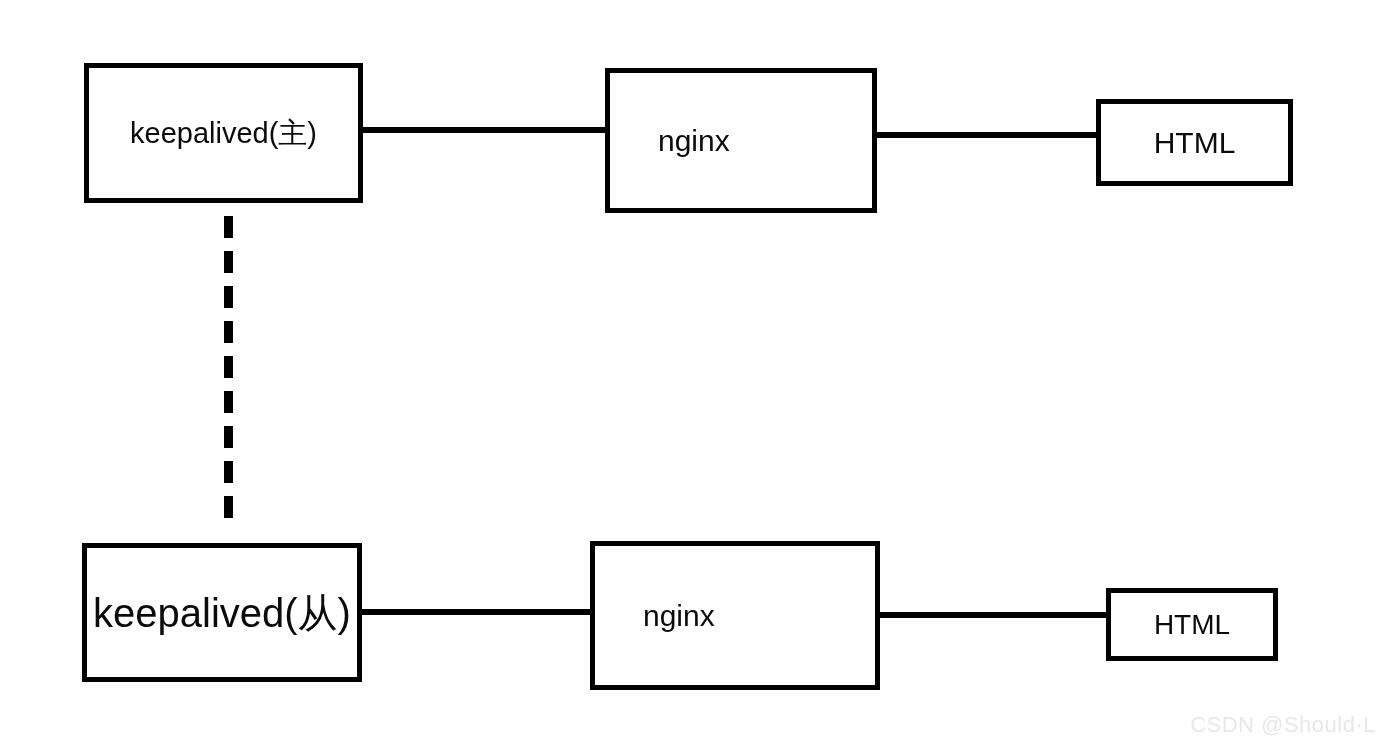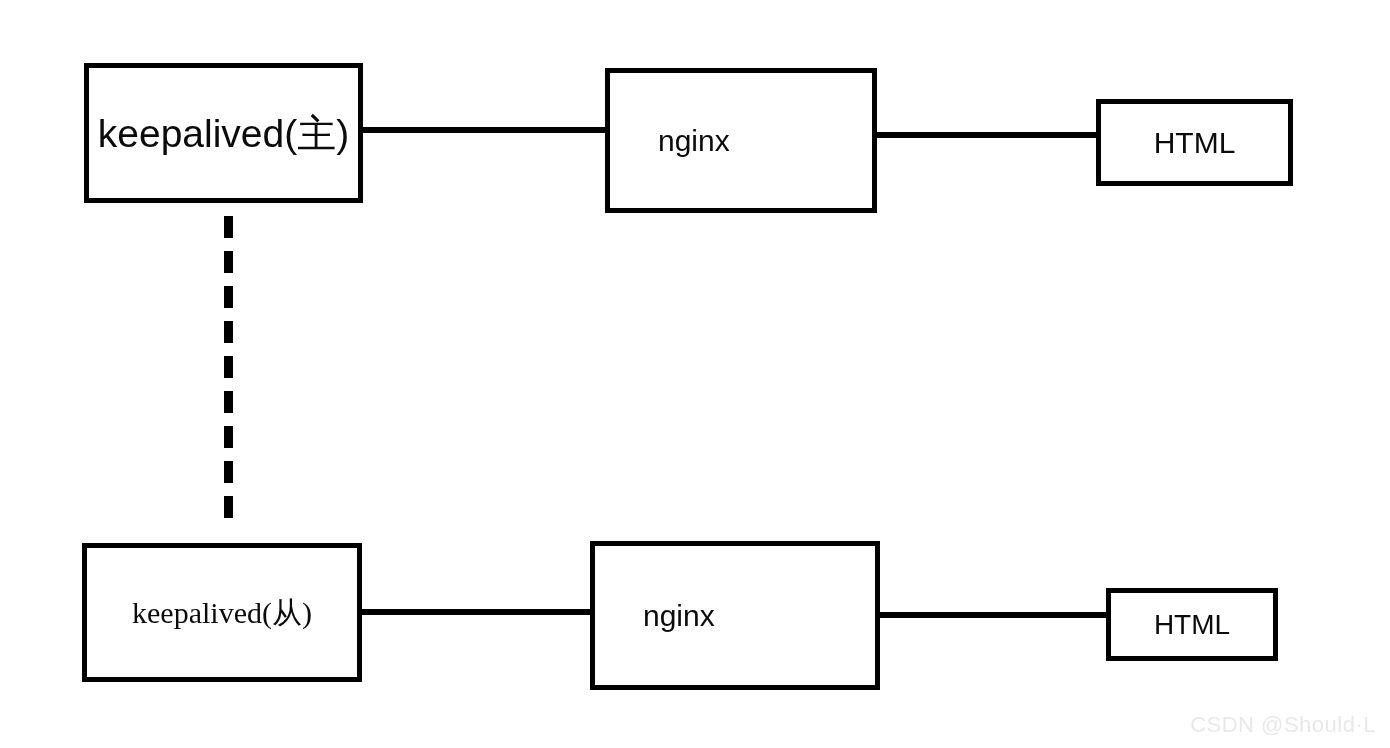--- a/index.html
+++ b/index.html
@@ -28,39 +28,39 @@
   }
   .node .label {
     display: block;
     line-height: 1;
   }
   
   #node-keepalived-master {
     left: 84px;  top: 63px;  width: 279px; height: 140px;
     justify-content: center;
   }
-  #node-keepalived-master .label { font-size: 39px; }
+  #node-keepalived-master .label { font-size: 29px; }
 
   #node-nginx-master {
     left: 605px; top: 68px;  width: 272px; height: 145px;
     justify-content: flex-start; padding-left: 48px;
   }
   #node-nginx-master .label { font-size: 30px; }
 
   #node-html-master {
     left: 1096px; top: 99px; width: 197px; height: 87px;
     justify-content: center;
   }
   #node-html-master .label { font-size: 30px; }
 
   #node-keepalived-backup {
     left: 82px;  top: 543px; width: 280px; height: 139px;
     justify-content: center;
   }
-  #node-keepalived-backup .label { font-size: 30px; font-family: Liberation Serif, serif; }
+  #node-keepalived-backup .label { font-size: 40px; }
 
   #node-nginx-backup {
     left: 590px; top: 541px; width: 290px; height: 149px;
     justify-content: flex-start; padding-left: 48px;
   }
   #node-nginx-backup .label { font-size: 30px; }
 
   #node-html-backup {
     left: 1106px; top: 588px; width: 172px; height: 73px;
     justify-content: center;

